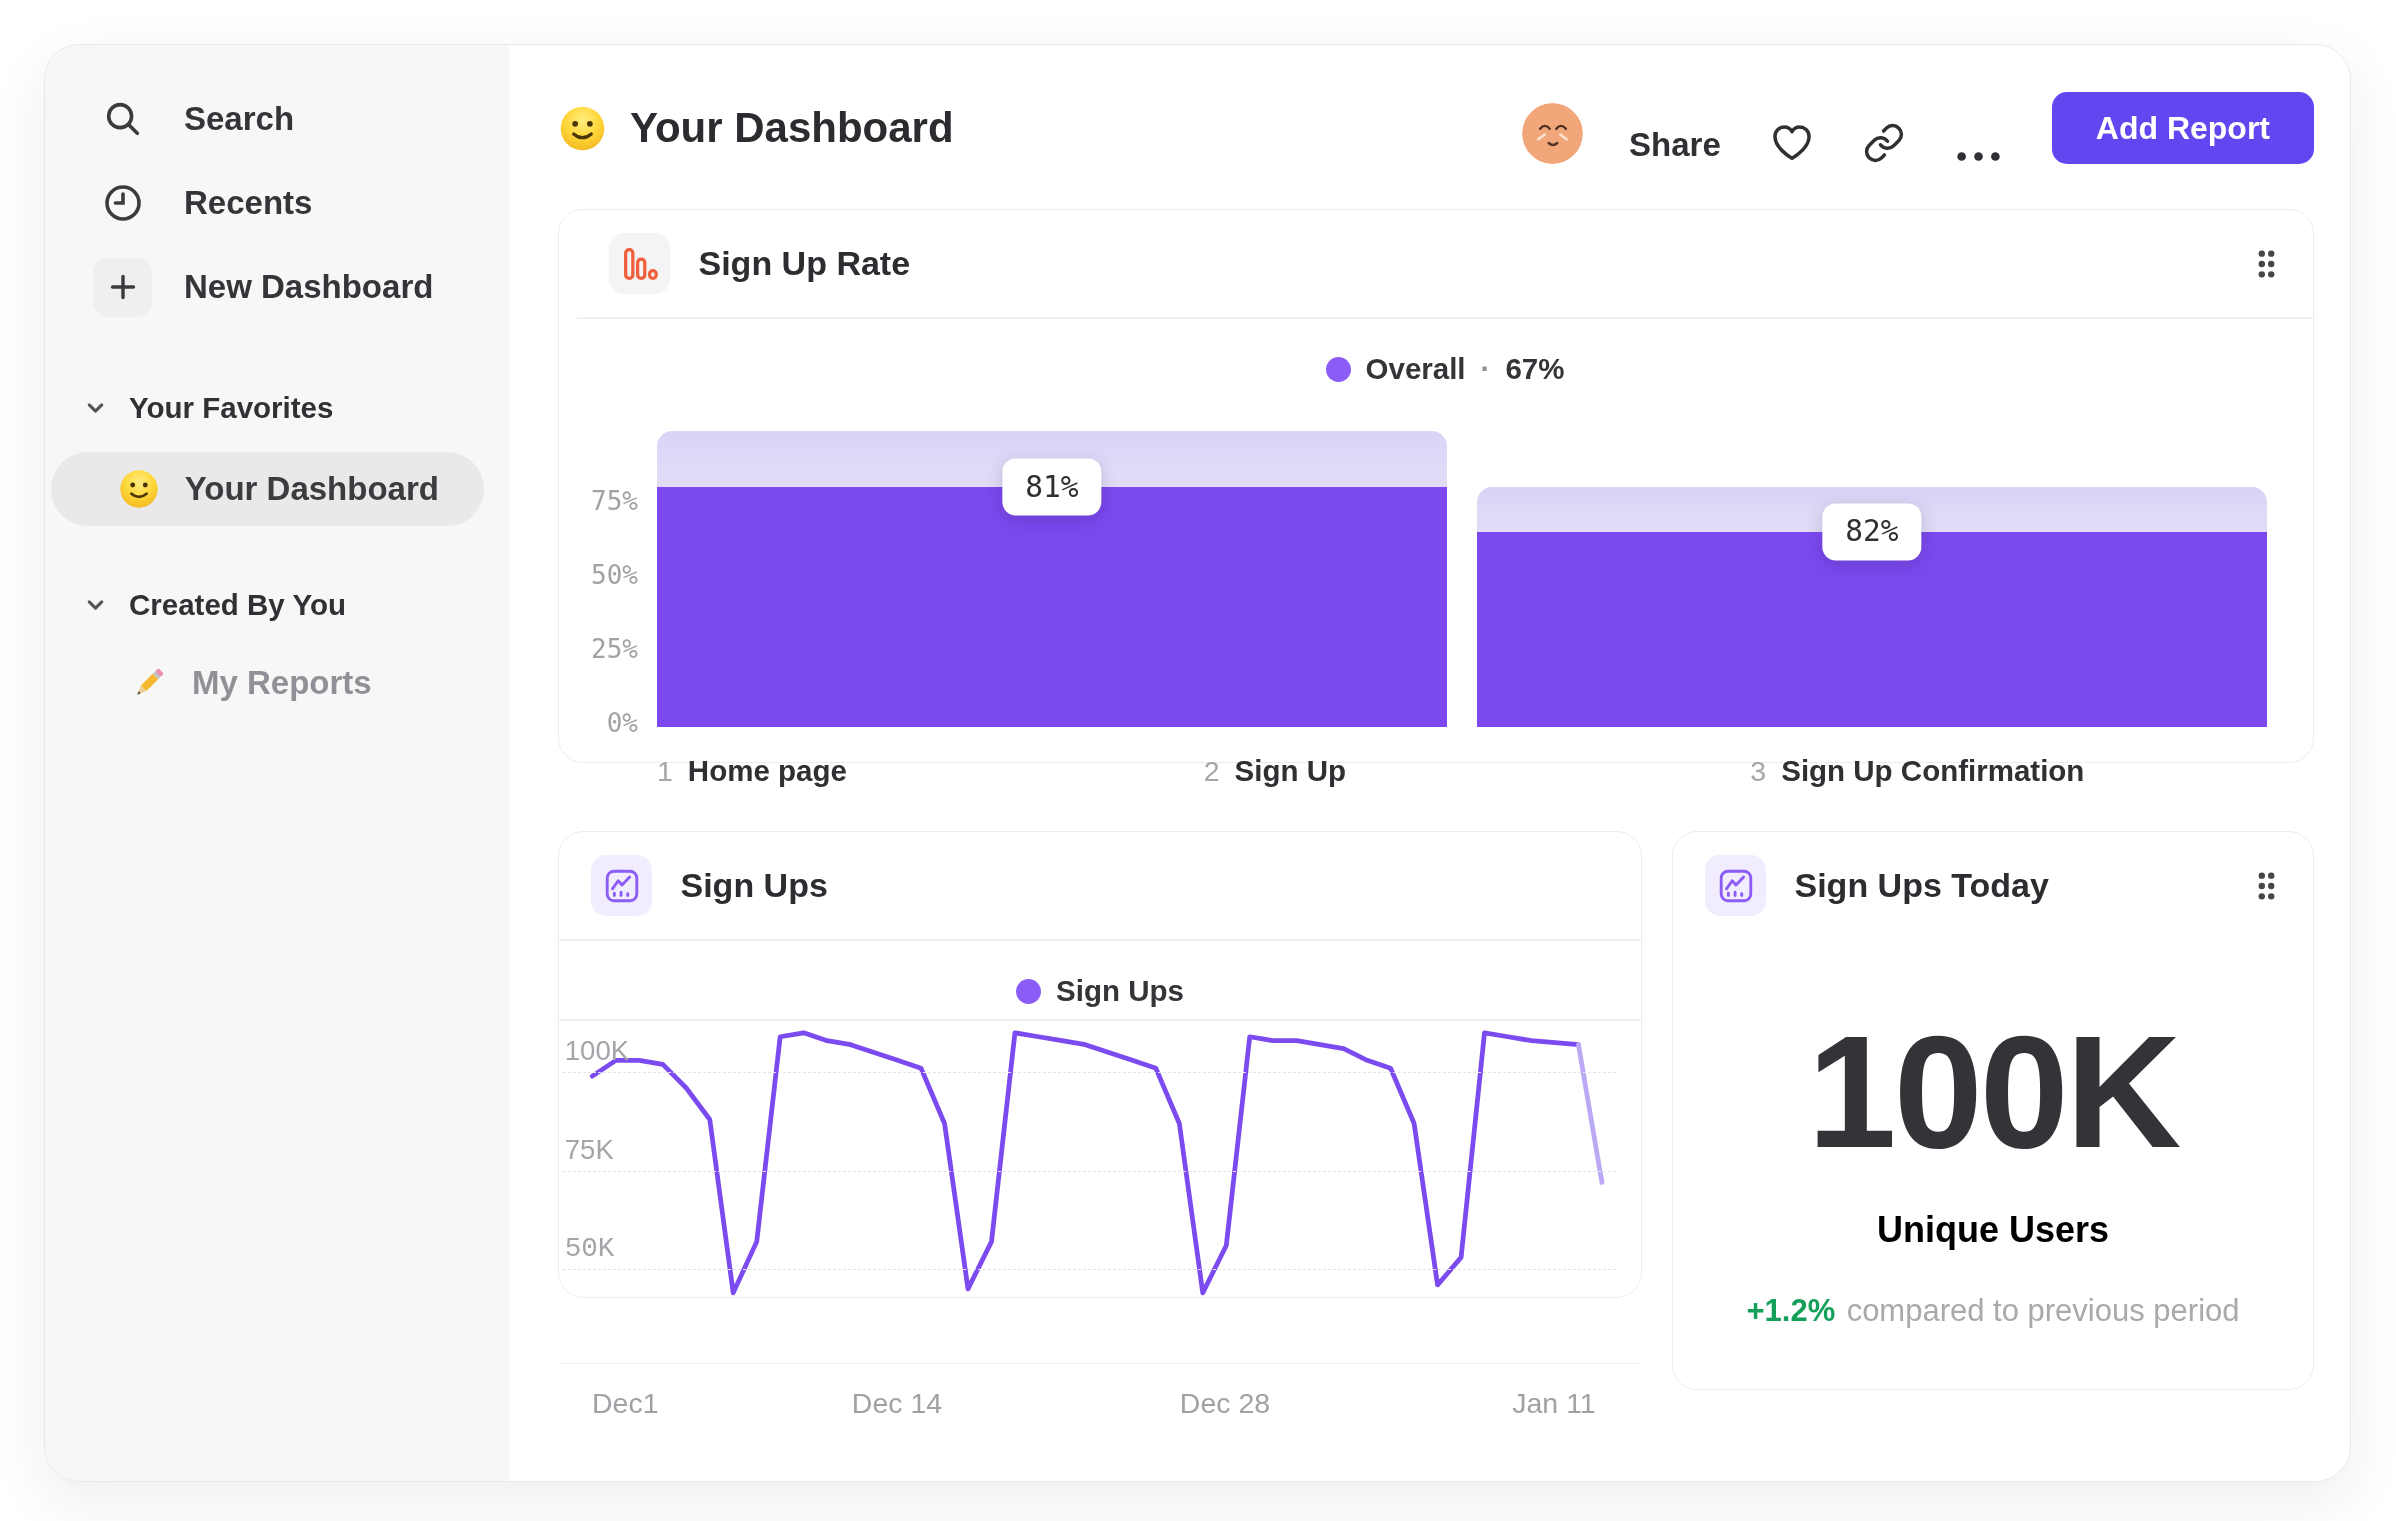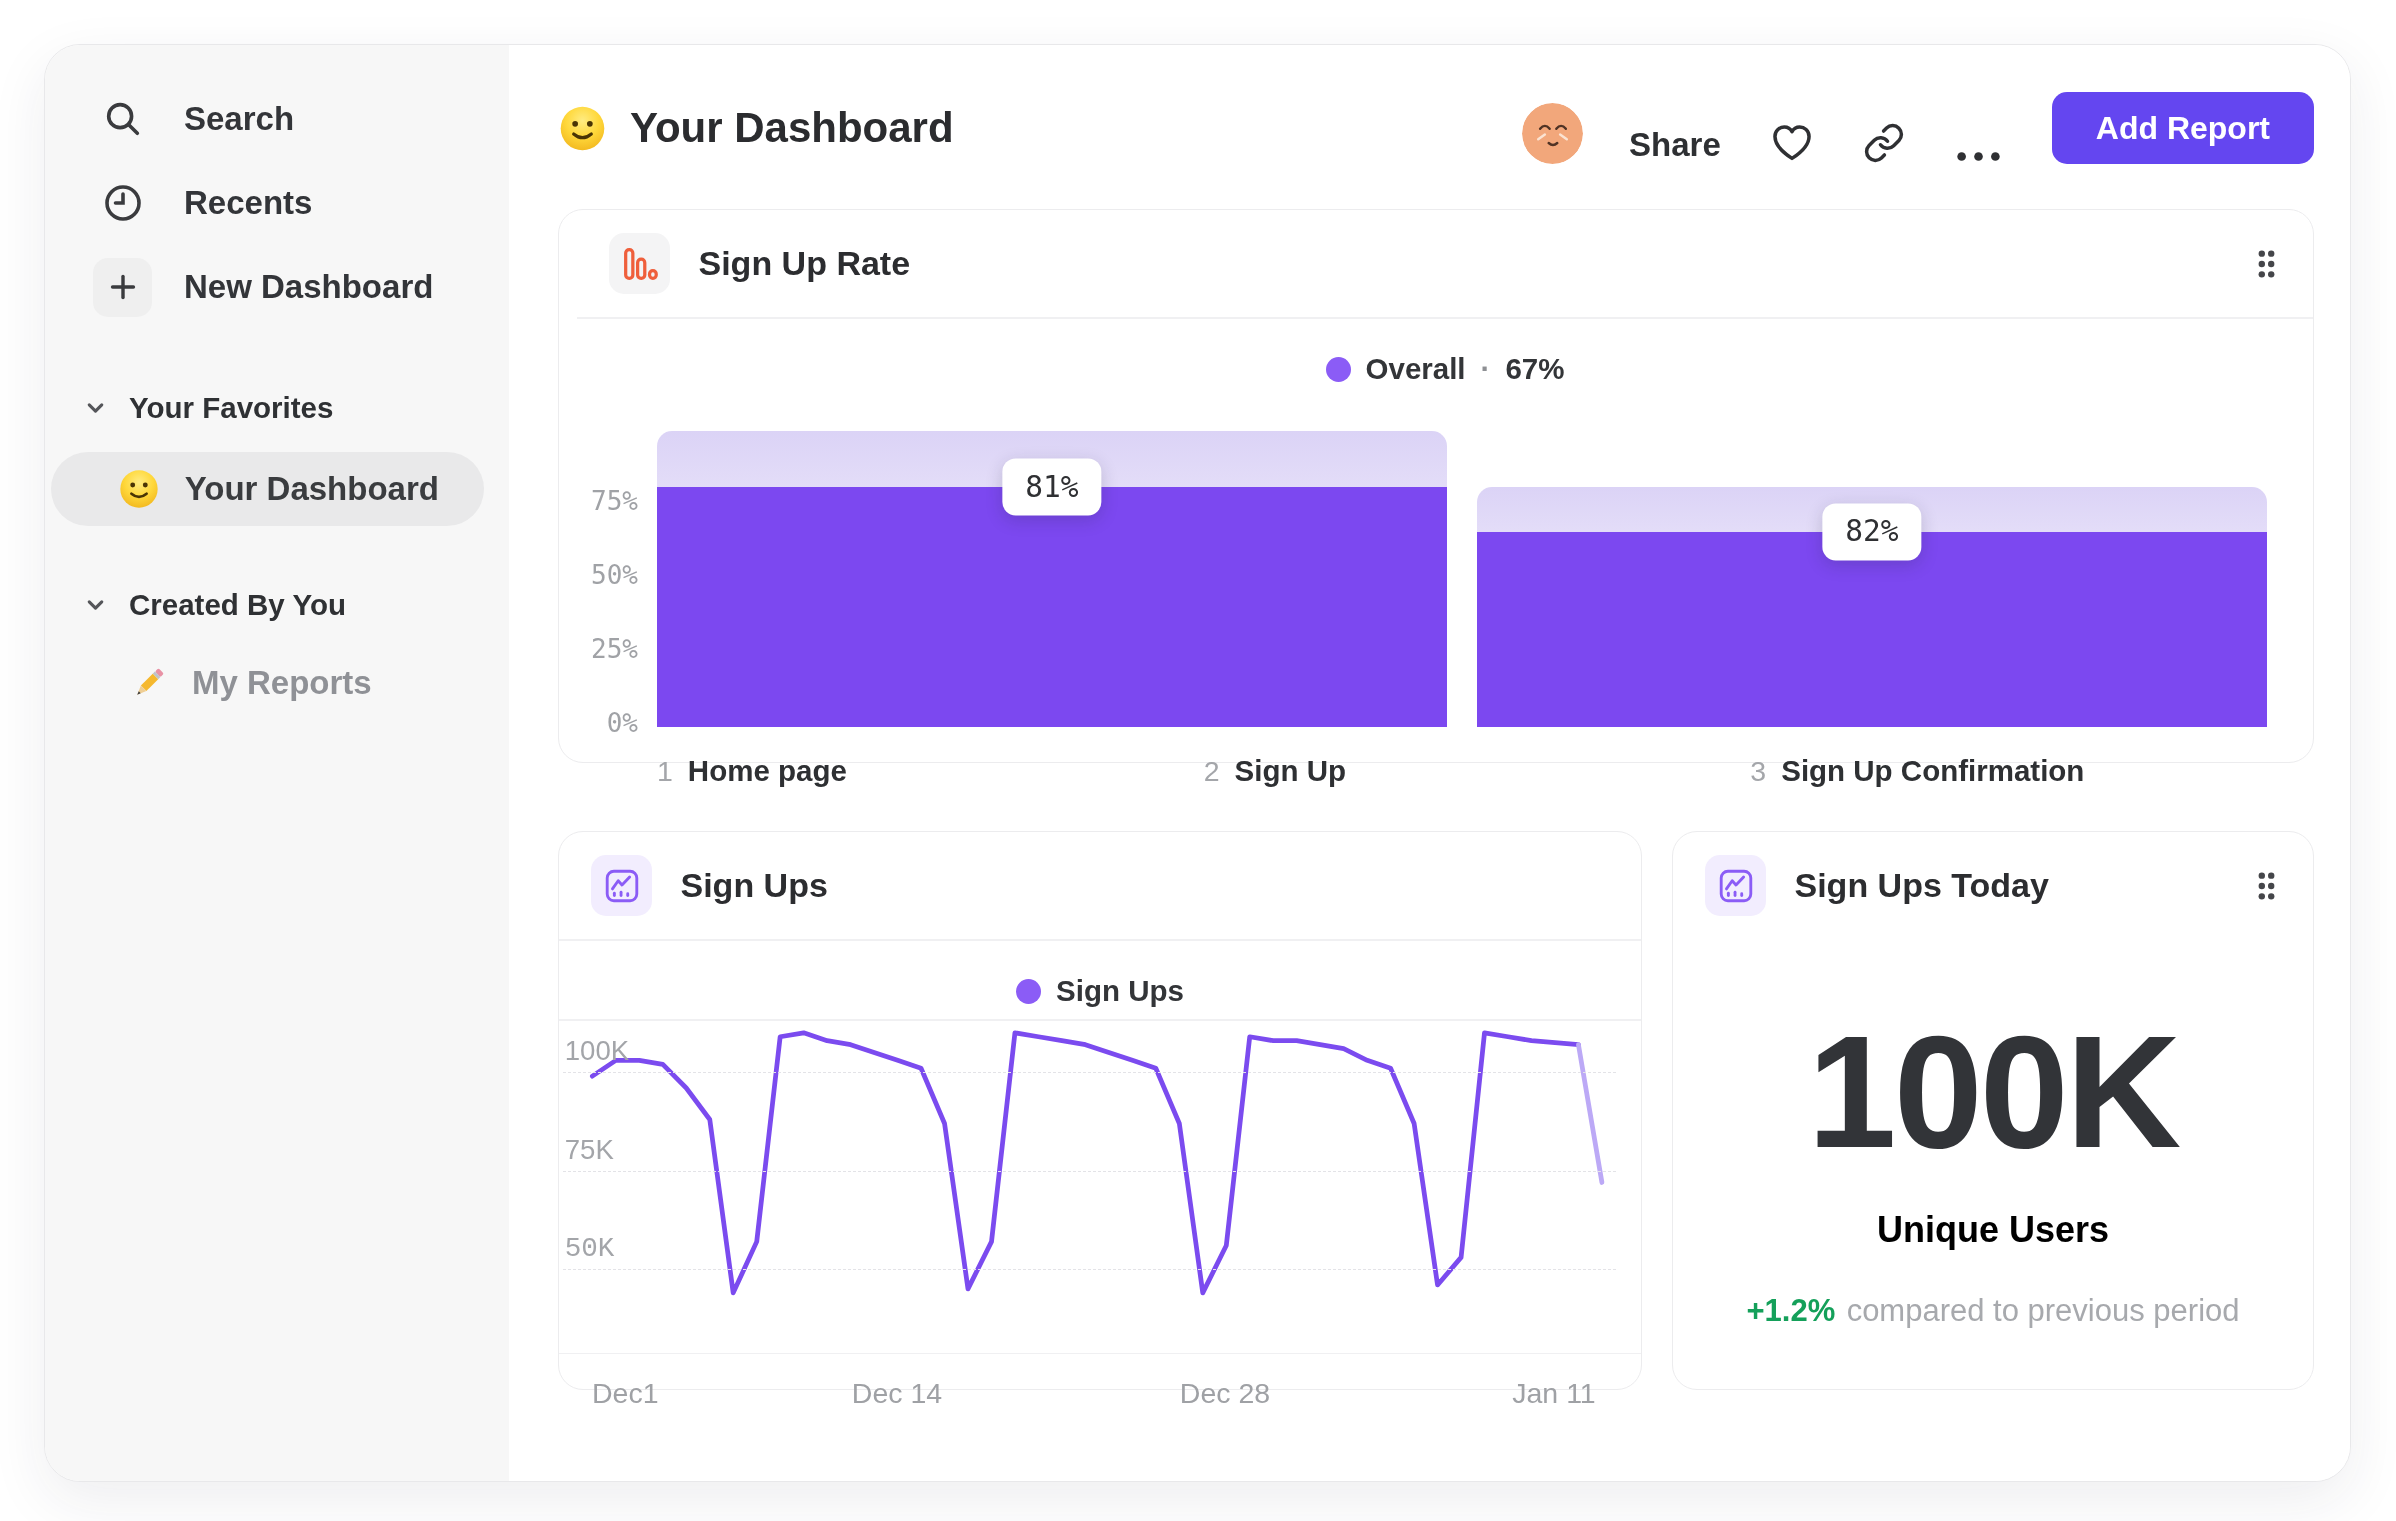--- a/index.html
+++ b/index.html
@@ -60,28 +60,28 @@
   .fbar .solid.cap { border-radius:15px 15px 0 0; }
   .chip { position:absolute; left:50%; transform:translate(-50%,50%); background:#fff; border-radius:13.3px;
           box-shadow:0 4.8px 17px rgba(35,35,60,.20); padding:11.4px 23px; z-index:3;
           font-family:"DejaVu Sans Mono",monospace; font-size:29.5px; color:#2F3033; white-space:nowrap; }
   .funnel-xrow { display:flex; gap:30px; margin:27px 46px 0 80px; }
   .fx { flex:1; display:flex; align-items:baseline; gap:15px; }
   .fx .num { font-size:28.5px; color:#A4A6AA; }
   .fx .lbl { font-size:29.5px; font-weight:700; color:#2E3033; }
 
   .cards-row { display:flex; gap:30px; margin-top:68px; }
-  .line-card { width:1084px; height:559px; }
+  .line-card { width:1084px; height:467px; }
   .kpi-card { flex:1; height:559px; }
 
   .lc-plot { position:relative; height:327px; overflow:visible; }
   .lc-grid { position:absolute; left:3.8px; right:25px; border-top:1.9px dashed #E3E3E7; }
   .lc-ylab { position:absolute; left:5.7px; transform:translateY(-115%); font-size:27.6px; color:#A3A5A9; }
   .lc-plot svg { position:absolute; inset:0; width:100%; height:100%; }
-  .lc-xrow { position:relative; height:67px; border-top:1.9px solid #F0F0F2; margin-top:5px; }
+  .lc-xrow { position:relative; height:67px; border-top:1.9px solid #F0F0F2; margin-top:15px; }
   .lc-xtick { position:absolute; top:23px; font-size:28.5px; color:#9FA1A5; white-space:nowrap; }
 
   .kpi-body { display:flex; flex-direction:column; align-items:center; }
   .kpi-value { font-size:160px; font-weight:800; letter-spacing:-2.9px; color:#323438; margin-top:61px; }
   .kpi-label { font-size:36px; font-weight:700; color:#000000; margin-top:25px; }
   .kpi-compare { margin-top:42px; font-size:31px; color:#A7A9AD; }
   .kpi-delta { color:#14A05A; font-weight:700; margin-right:11.4px; }
 
   svg.ic { display:block; }
 </style>

